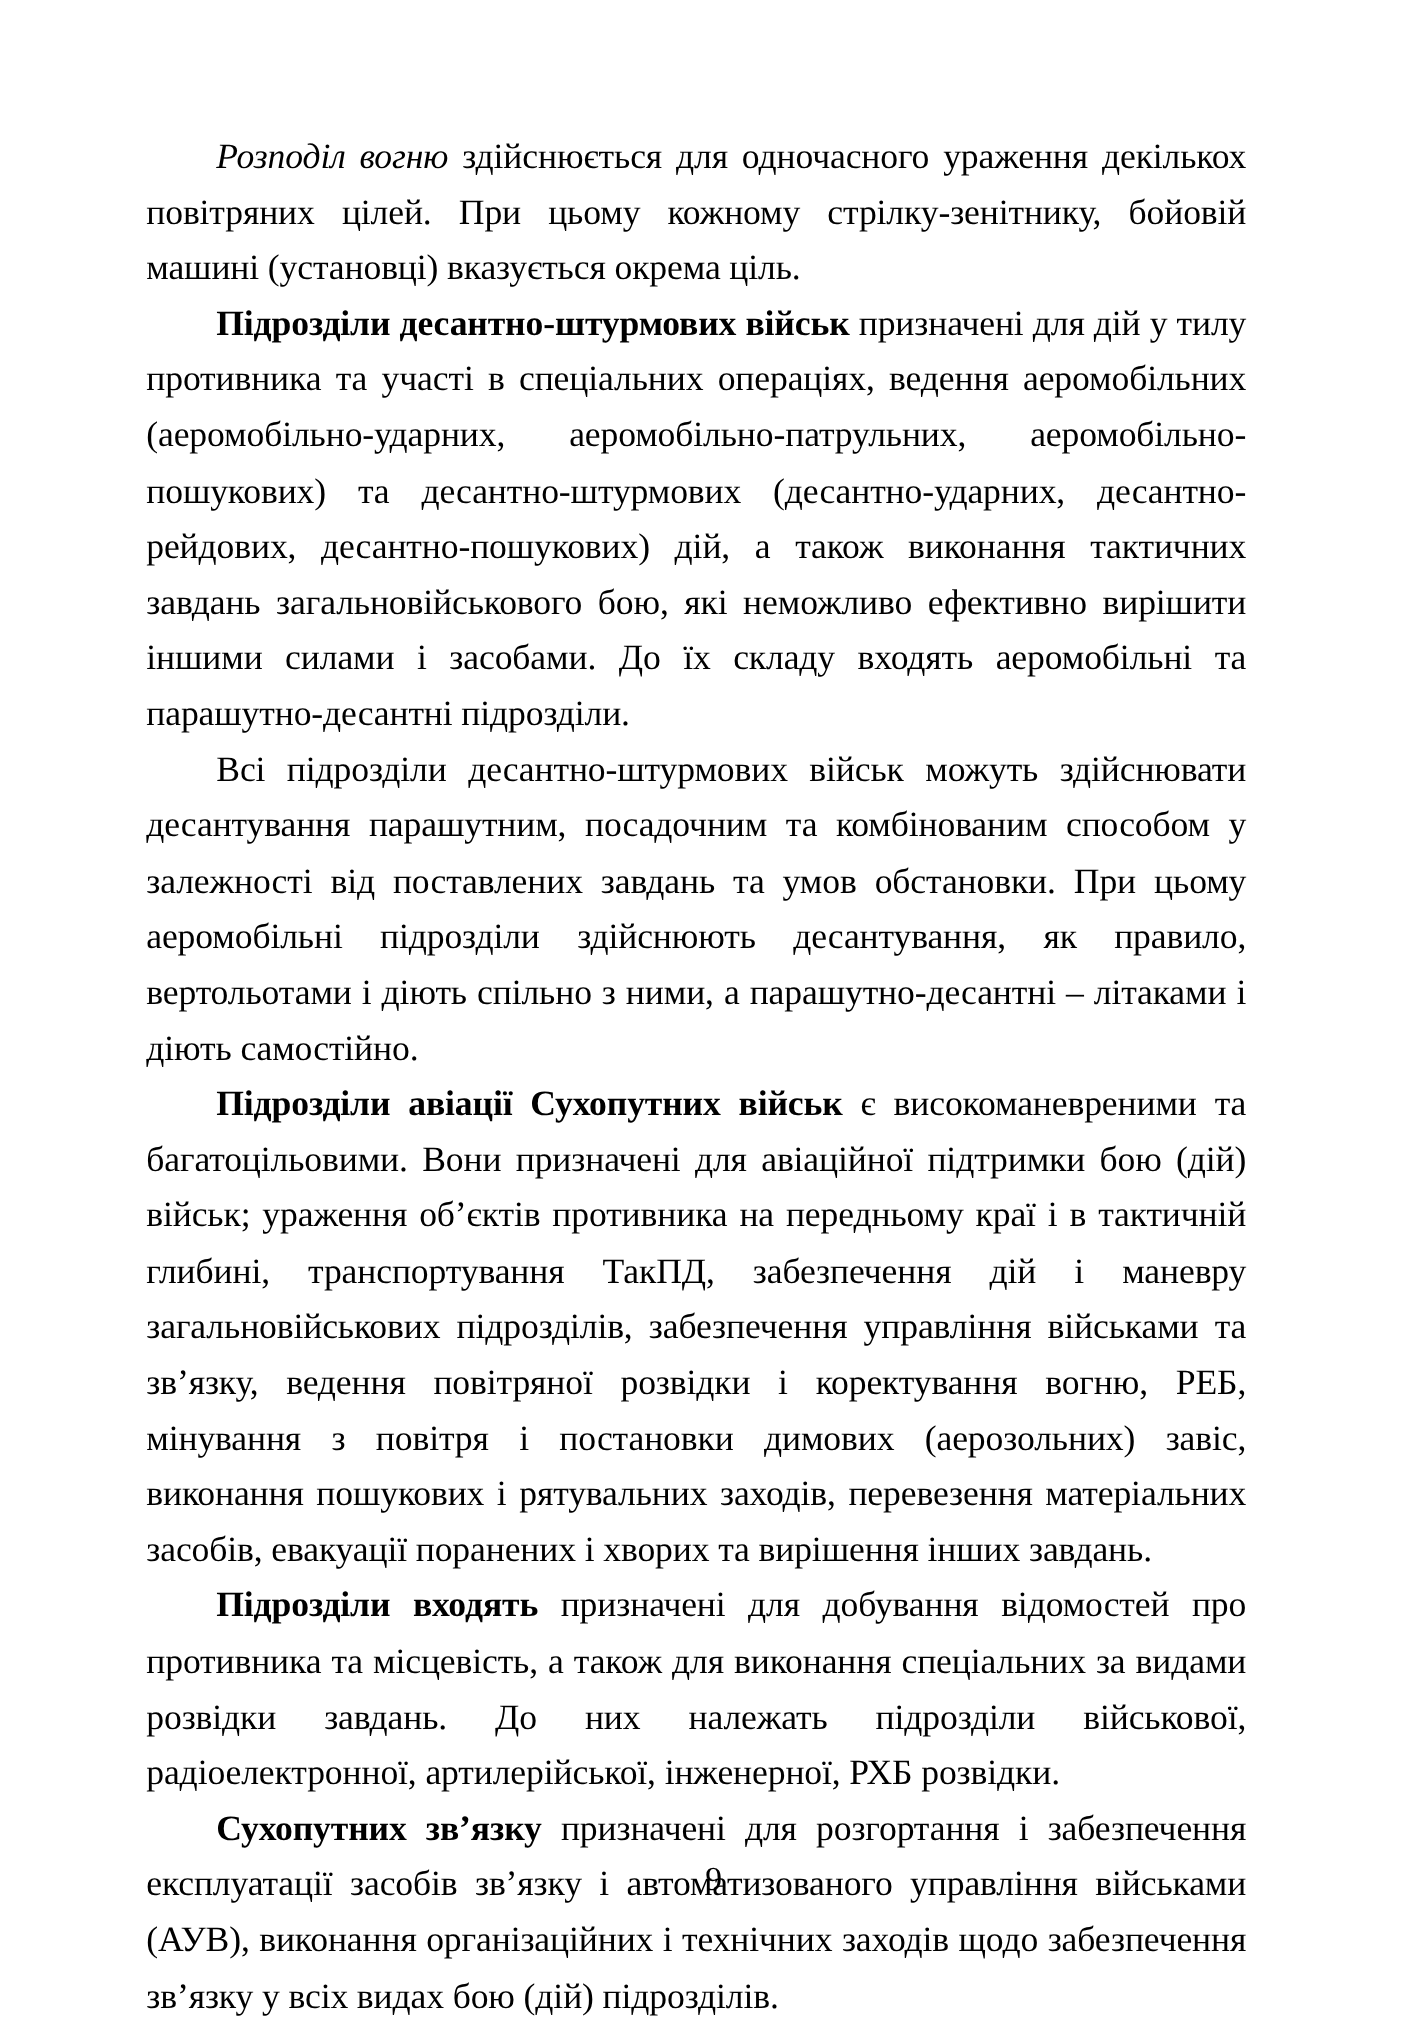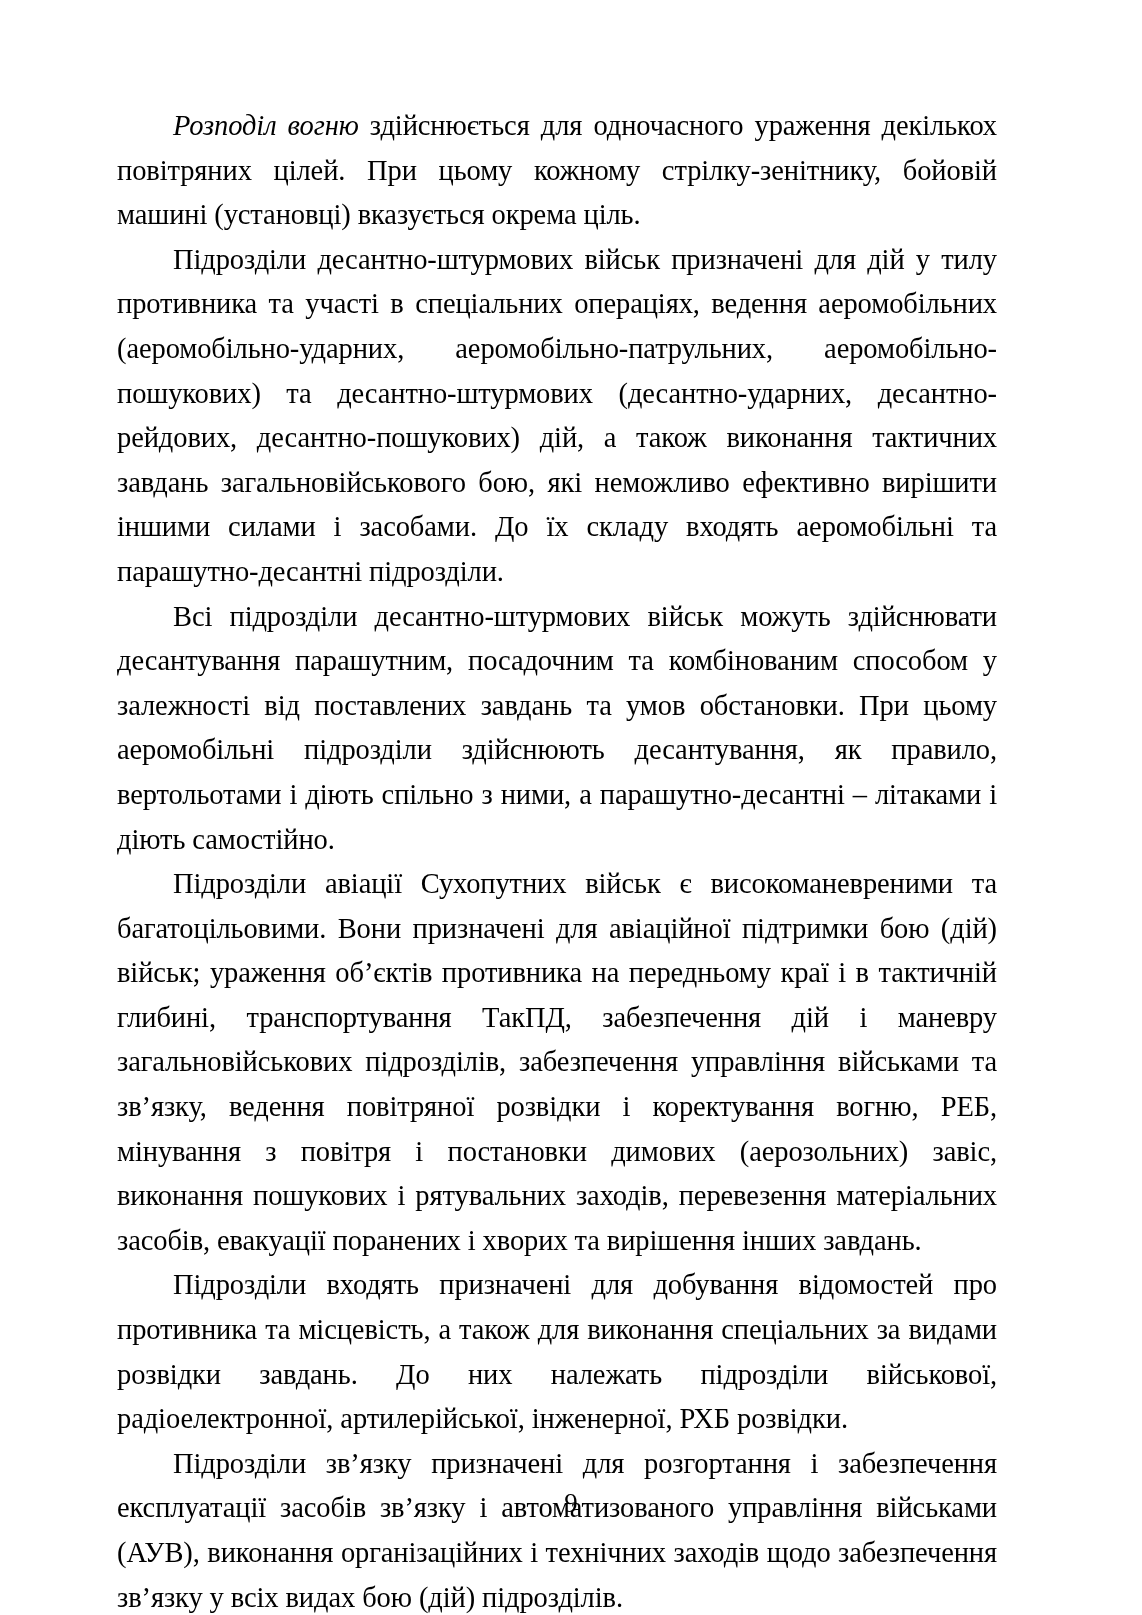--- a/index.html
+++ b/index.html
@@ -46,21 +46,21 @@
     word-spacing: 0px;
     hyphens: none;
   }
 
   
   p.para:last-child {
     margin-bottom: 0;
   }
 
   .lead {
-    font-weight: normal;
+    font-weight: bold;
   }
 
   .ital {
     font-style: italic;
   }
 
   .page-number {
     position: absolute;
     left: 0;
     top: 1486px;
@@ -81,19 +81,19 @@
     <p class="para"><span class="ital">Розподіл вогню</span><span> здійснюється для одночасного ураження декількох повітряних цілей. При цьому кожному стрілку-зенітнику, бойовій машині (установці) вказується окрема ціль.</span></p>
 
     <p class="para"><span class="lead">Підрозділи десантно-штурмових військ</span><span> призначені для дій у тилу противника та участі в спеціальних операціях, ведення аеромобільних (аеромобільно-ударних, аеромобільно-патрульних, аеромобільно-пошукових) та десантно-штурмових (десантно-ударних, десантно-рейдових, десантно-пошукових) дій, а також виконання тактичних завдань загальновійськового бою, які неможливо ефективно вирішити іншими силами і засобами. До їх складу входять аеромобільні та парашутно-десантні підрозділи.</span></p>
 
     <p class="para"><span>Всі підрозділи десантно-штурмових військ можуть здійснювати десантування парашутним, посадочним та комбінованим способом у залежності від поставлених завдань та умов обстановки. При цьому аеромобільні підрозділи здійснюють десантування, як правило, вертольотами і діють спільно з ними, а парашутно-десантні – літаками і діють самостійно.</span></p>
 
     <p class="para"><span class="lead">Підрозділи авіації Сухопутних військ</span><span> є високоманевреними та багатоцільовими. Вони призначені для авіаційної підтримки бою (дій) військ; ураження об’єктів противника на передньому краї і в тактичній глибині, транспортування ТакПД, забезпечення дій і маневру загальновійськових підрозділів, забезпечення управління військами та зв’язку, ведення повітряної розвідки і коректування вогню, РЕБ, мінування з повітря і постановки димових (аерозольних) завіс, виконання пошукових і рятувальних заходів, перевезення матеріальних засобів, евакуації поранених і хворих та вирішення інших завдань.</span></p>
 
     <p class="para"><span class="lead">Підрозділи входять</span><span> призначені для добування відомостей про противника та місцевість, а також для виконання спеціальних за видами розвідки завдань. До них належать підрозділи військової, радіоелектронної, артилерійської, інженерної, РХБ розвідки.</span></p>
 
-    <p class="para"><span class="lead">Підрозділи зв’язку</span><span> призначені для розгортання і забезпечення експлуатації засобів зв’язку і автоматизованого управління військами (АУВ), виконання організаційних і технічних заходів щодо забезпечення зв’язку у всіх видах бою (дій) підрозділів.</span></p>
+    <p class="para"><span class="lead">Сухопутних зв’язку</span><span> призначені для розгортання і забезпечення експлуатації засобів зв’язку і автоматизованого управління військами (АУВ), виконання організаційних і технічних заходів щодо забезпечення зв’язку у всіх видах бою (дій) підрозділів.</span></p>
 
   </div>
 
   <div class="page-number">9</div>
 
 </div>
 
 </body></html>

